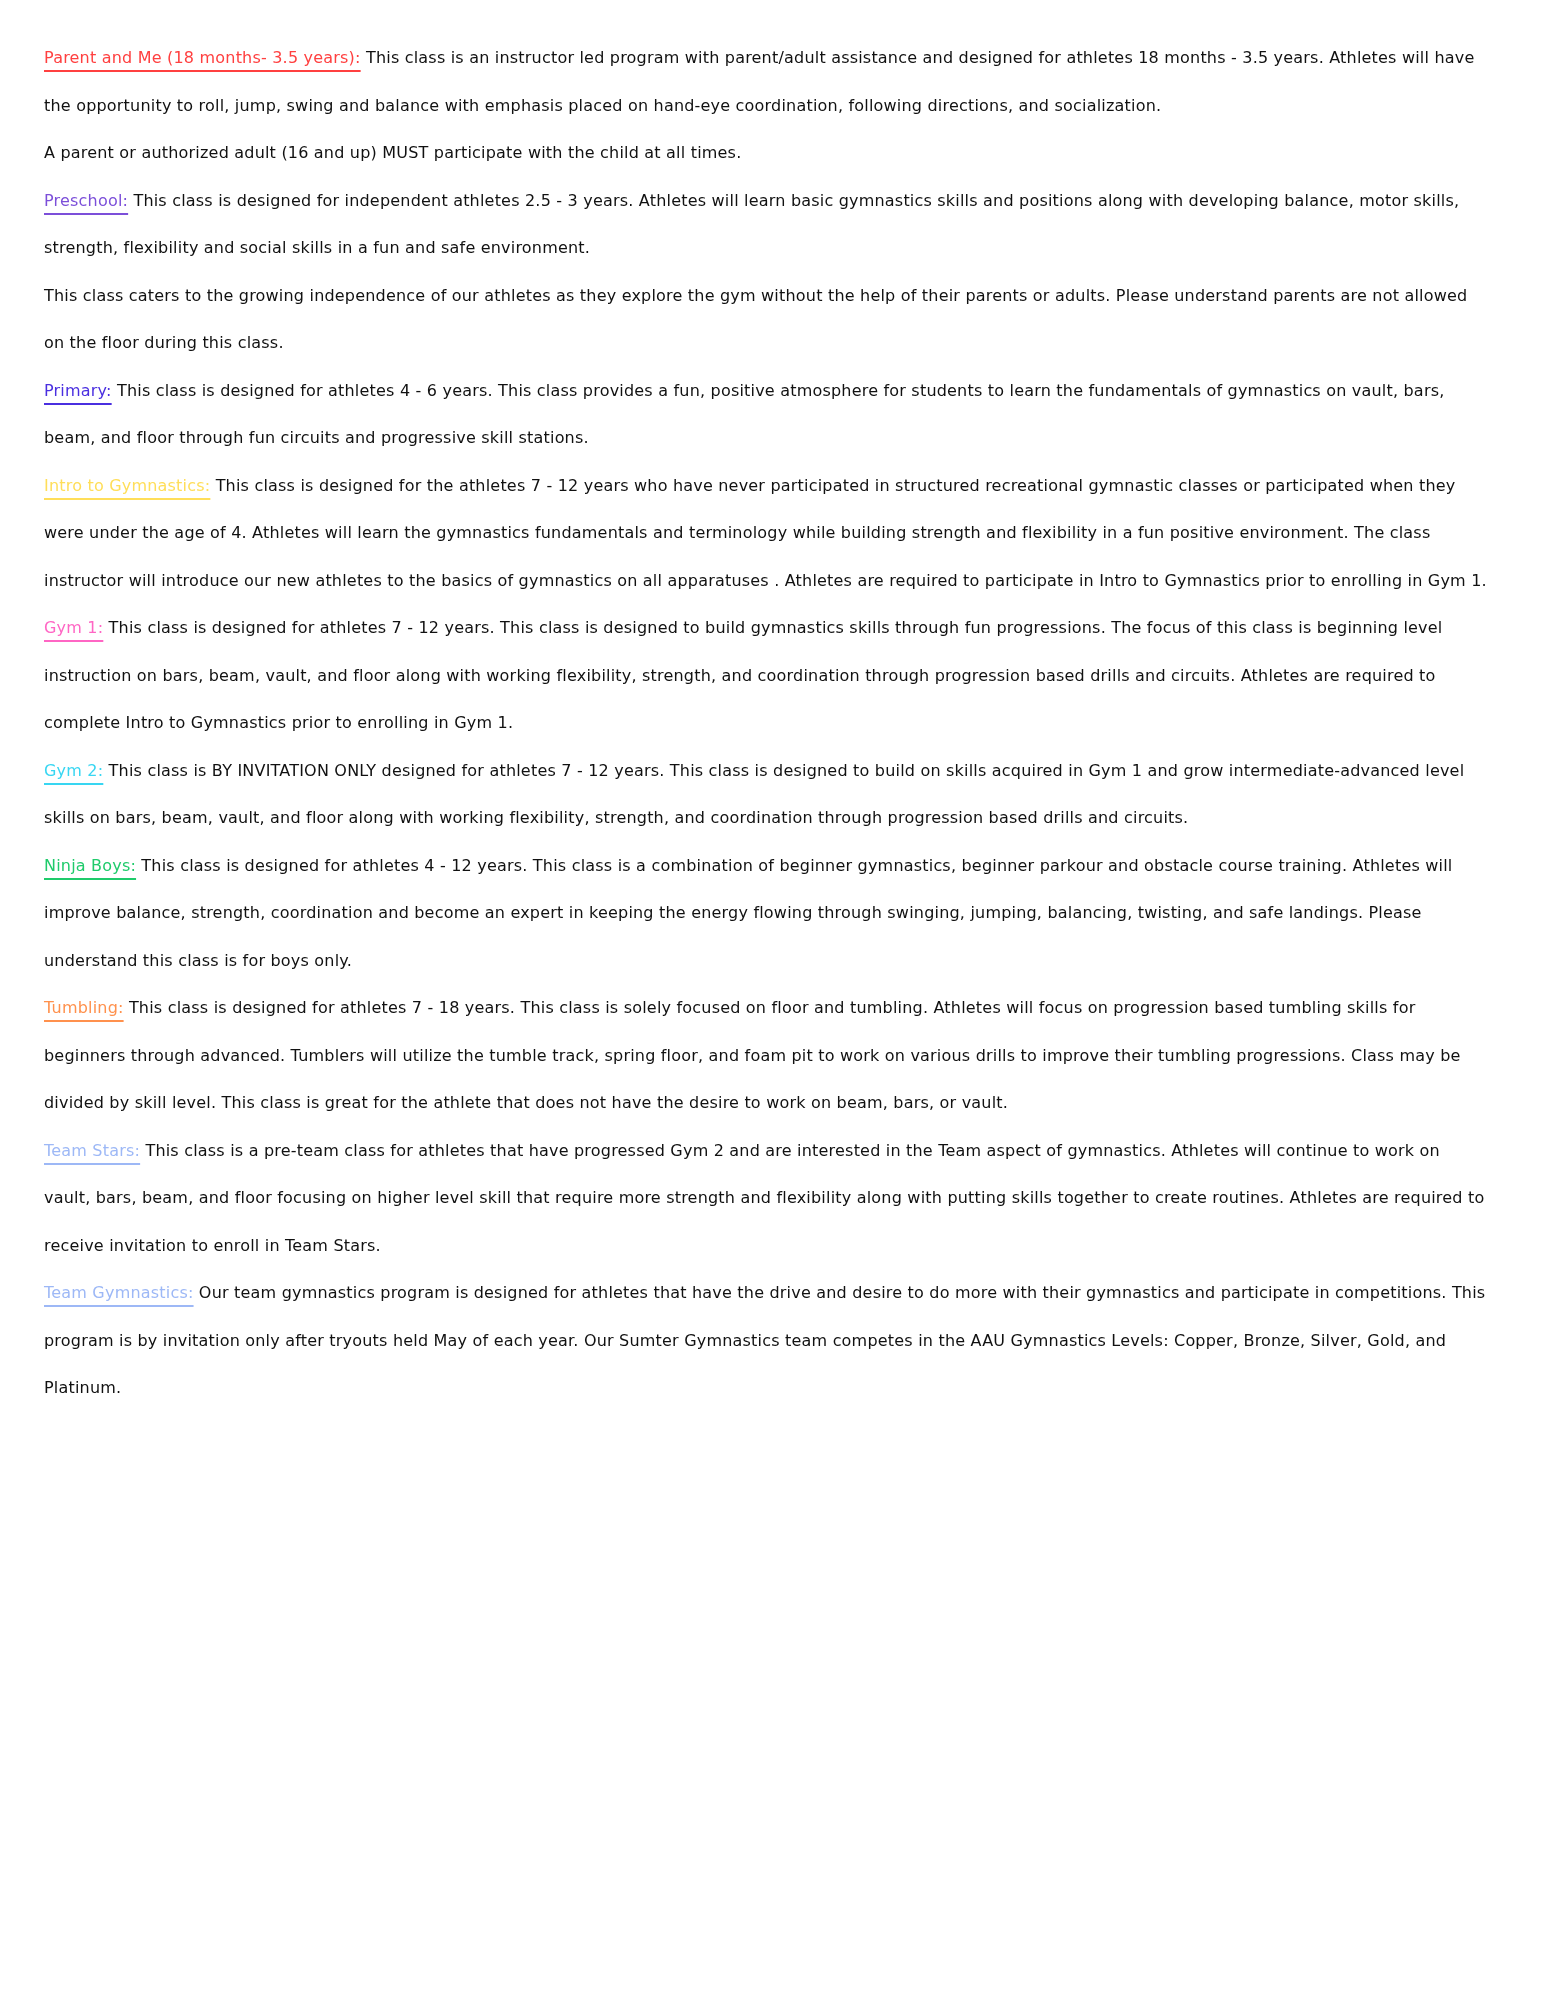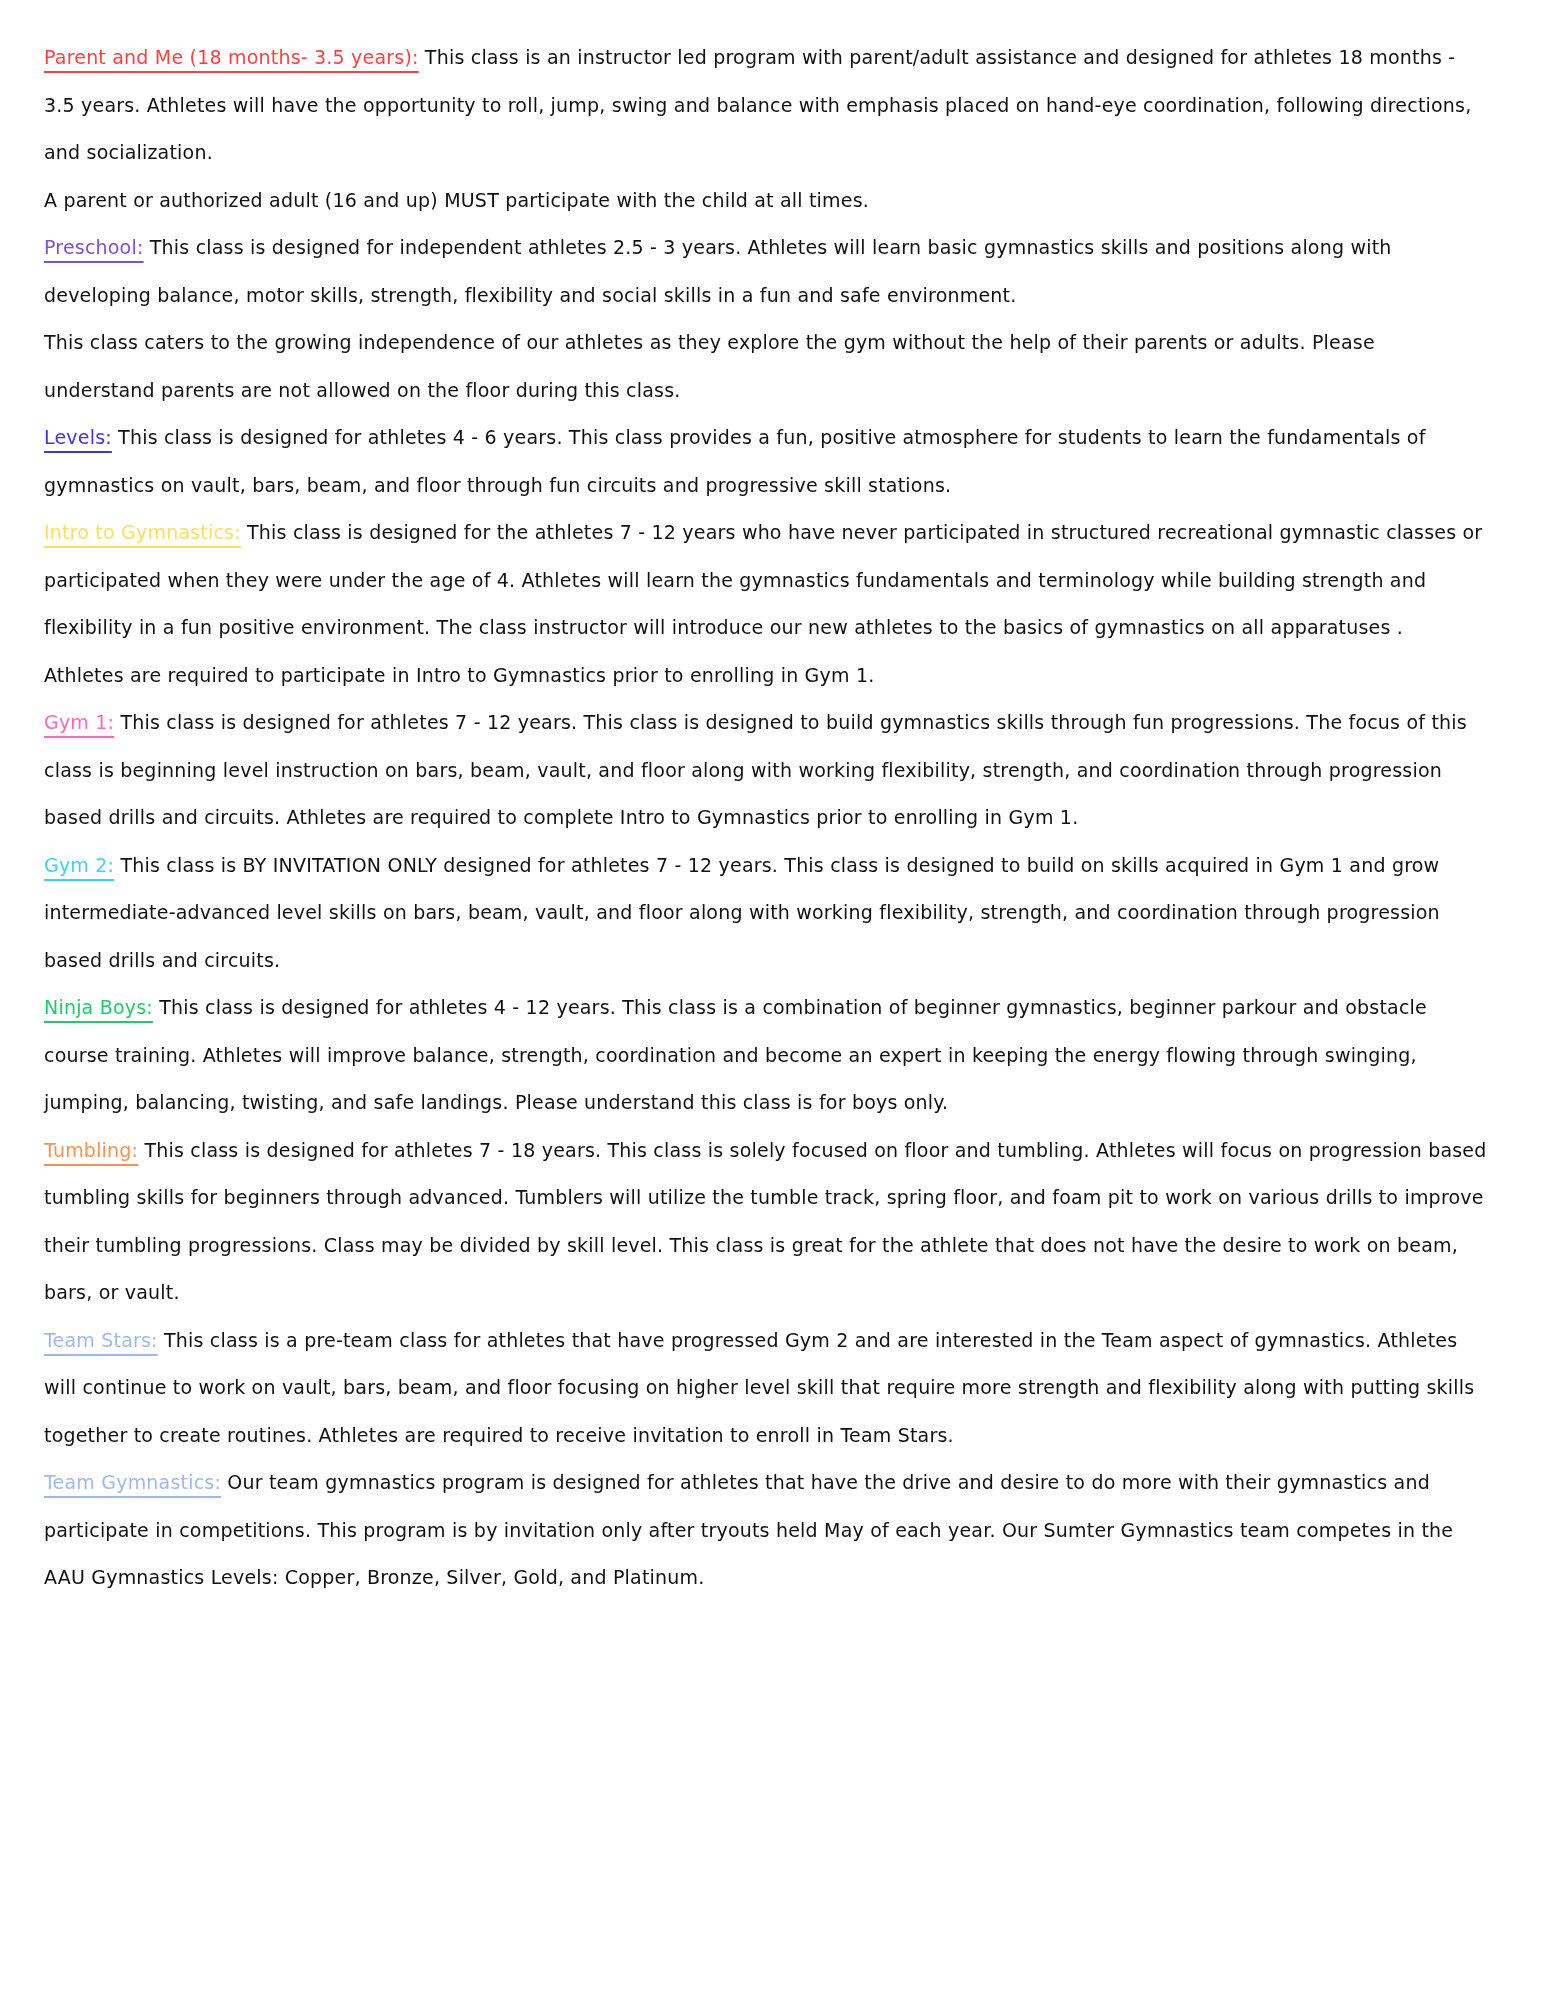--- a/index.html
+++ b/index.html
@@ -3,21 +3,21 @@
 <meta charset="utf-8">
 <style>
   html,body{margin:0;padding:0;background:#ffffff;}
   .page{
     width:1545px;height:2000px;background:#ffffff;overflow:hidden;
     box-sizing:border-box;color:#111111;
     font-family:"DejaVu Sans",sans-serif;
   }
   .classes{
     padding:34px 56px 0 44px;
-    font-size:19px;
+    font-size:16px;
     line-height:47.5px;
     letter-spacing:0.2px;
   }
   .classes p.section{margin:0;}
   .heading{
     text-decoration:underline;
     text-decoration-thickness:2px;
     text-underline-offset:7px;
   }
   .u{
@@ -26,21 +26,21 @@
     text-decoration-color:#111111;
   }
 </style>
 </head>
 <body>
 
 <div class="page">
   <div class="classes">
       <p class="section"><span class="heading" style="color: rgb(255, 64, 64); text-decoration-color: rgb(255, 64, 64);">Parent and Me (18 months- 3.5 years):</span><span> This class is an instructor led program with parent/adult assistance and designed for athletes 18 months - 3.5 years. Athletes will have the opportunity to roll, jump, swing and balance with emphasis placed on hand-eye coordination, following directions, and socialization.</span><br><span>A parent or authorized adult (16 and up) </span><span class="u">MUST</span><span> participate with the child at all times.</span></p>
       <p class="section"><span class="heading" style="color: rgb(124, 79, 217); text-decoration-color: rgb(124, 79, 217);">Preschool:</span><span> This class is designed for independent athletes 2.5 - 3 years. Athletes will learn basic gymnastics skills and positions along with developing balance, motor skills, strength, flexibility and social skills in a fun and safe environment.</span><br><span>This class caters to the growing independence of our athletes as they explore the gym without the help of their parents or adults. Please understand </span><span class="u">parents are not allowed on the floor</span><span> during this class.</span></p>
-      <p class="section"><span class="heading" style="color: rgb(74, 47, 224); text-decoration-color: rgb(74, 47, 224);">Levels:</span><span> This class is designed for athletes 4 - 6 years. This class provides a fun, positive atmosphere for students to learn the fundamentals of gymnastics on vault, bars, beam, and floor through fun circuits and progressive skill stations.</span></p>
+      <p class="section"><span class="heading" style="color: rgb(74, 47, 224); text-decoration-color: rgb(74, 47, 224);">Primary:</span><span> This class is designed for athletes 4 - 6 years. This class provides a fun, positive atmosphere for students to learn the fundamentals of gymnastics on vault, bars, beam, and floor through fun circuits and progressive skill stations.</span></p>
       <p class="section"><span class="heading" style="color: rgb(255, 222, 89); text-decoration-color: rgb(255, 222, 89);">Intro to Gymnastics:</span><span> This class is designed for the athletes 7 - 12 years who have never participated in structured recreational gymnastic classes or participated when they were under the age of 4. Athletes will learn the gymnastics fundamentals and terminology while building strength and flexibility in a fun positive environment. The class instructor will introduce our new athletes to the basics of gymnastics on all apparatuses . Athletes are required to participate in Intro to Gymnastics prior to enrolling in Gym 1.</span></p>
       <p class="section"><span class="heading" style="color: rgb(255, 102, 196); text-decoration-color: rgb(255, 102, 196);">Gym 1:</span><span> This class is designed for athletes 7 - 12 years. This class is designed to build gymnastics skills through fun progressions. The focus of this class is beginning level instruction on bars, beam, vault, and floor along with working flexibility, strength, and coordination through progression based drills and circuits. Athletes are required to complete Intro to Gymnastics prior to enrolling in Gym 1.</span></p>
       <p class="section"><span class="heading" style="color: rgb(56, 214, 242); text-decoration-color: rgb(56, 214, 242);">Gym 2:</span><span> This class is BY INVITATION ONLY designed for athletes 7 - 12 years. This class is designed to build on skills acquired in Gym 1 and grow intermediate-advanced level skills on bars, beam, vault, and floor along with working flexibility, strength, and coordination through progression based drills and circuits.</span></p>
       <p class="section"><span class="heading" style="color: rgb(31, 203, 107); text-decoration-color: rgb(31, 203, 107);">Ninja Boys:</span><span> This class is designed for athletes 4 - 12 years. This class is a combination of beginner gymnastics, beginner parkour and obstacle course training. Athletes will improve balance, strength, coordination and become an expert in keeping the energy flowing through swinging, jumping, balancing, twisting, and safe landings. Please understand this class is for boys only.</span></p>
       <p class="section"><span class="heading" style="color: rgb(255, 145, 77); text-decoration-color: rgb(255, 145, 77);">Tumbling:</span><span> This class is designed for athletes 7 - 18 years. This class is solely focused on floor and tumbling. Athletes will focus on progression based tumbling skills for beginners through advanced. Tumblers will utilize the tumble track, spring floor, and foam pit to work on various drills to improve their tumbling progressions. Class may be divided by skill level. This class is great for the athlete that does not have the desire to work on beam, bars, or vault.</span></p>
       <p class="section"><span class="heading" style="color: rgb(157, 184, 246); text-decoration-color: rgb(157, 184, 246);">Team Stars:</span><span> This class is a pre-team class for athletes that have progressed Gym 2 and are interested in the Team aspect of gymnastics.  Athletes will continue to work on vault, bars, beam, and floor focusing on higher level skill that require more strength and flexibility along with putting skills together to create routines. Athletes are required to receive invitation to enroll in Team Stars.</span></p>
       <p class="section"><span class="heading" style="color: rgb(157, 184, 246); text-decoration-color: rgb(157, 184, 246);">Team Gymnastics:</span><span> Our team gymnastics program is designed for athletes that have the drive and desire to do more with their gymnastics and participate in competitions. This program is by invitation only after tryouts held May of each year. Our Sumter Gymnastics team competes in the AAU Gymnastics Levels: Copper, Bronze, Silver, Gold, and Platinum.</span></p>
     </div>
 
 </div>

